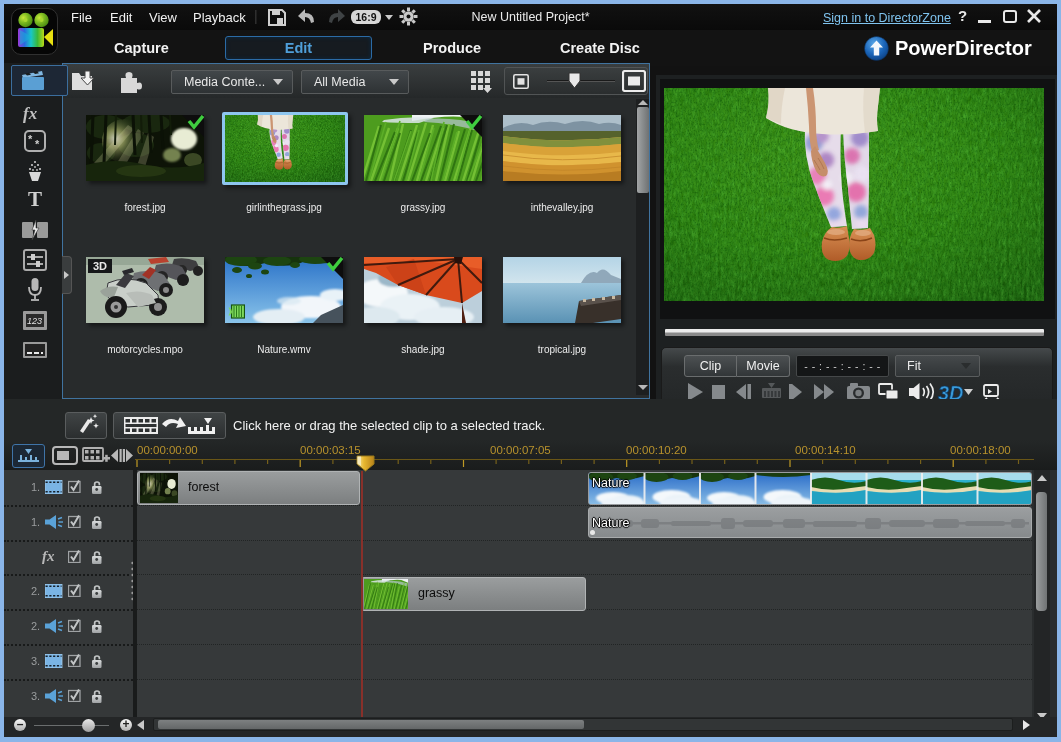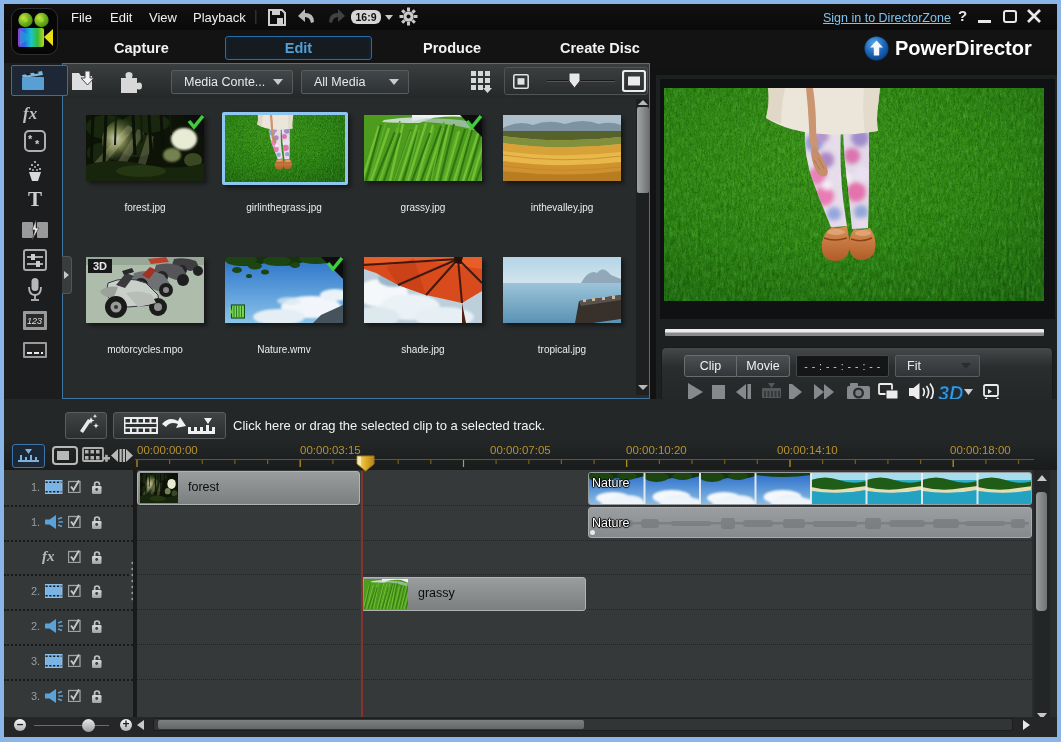--- a/index.html
+++ b/index.html
@@ -328,20 +328,21 @@
             <line x1="0.5" y1="9.5" x2="4" y2="9.5"></line>
             <line x1="15" y1="9.5" x2="18.5" y2="9.5"></line>
             <line x1="3.2" y1="3.2" x2="5.6" y2="5.6"></line>
             <line x1="13.4" y1="13.4" x2="15.8" y2="15.8"></line>
             <line x1="15.8" y1="3.2" x2="13.4" y2="5.6"></line>
             <line x1="5.6" y1="13.4" x2="3.2" y2="15.8"></line>
           </g>
         </g>
       <circle cx="9.5" cy="9.5" r="2" fill="#0f0f0f"></circle>
     </svg>
+    <span id="apptitle">New Untitled Project*</span>
     <span id="signin">Sign in to DirectorZone</span>
     <span class="abs" style="left:954px;top:3px;color:#e8e8e8;font-size:15px;font-weight:bold;">?</span>
     <div class="abs" style="left:974px;top:16px;width:13px;height:3px;background:#e8e8e8;"></div>
     <div class="abs" style="left:999px;top:6px;width:14px;height:13px;border:2px solid #e8e8e8;border-radius:3px;"></div>
     <svg class="abs" style="left:1023px;top:5px;" width="14" height="14" viewBox="0 0 14 14">
         <g stroke="#e8e8e8" stroke-width="2.6">
           <line x1="1" y1="1" x2="13" y2="13"></line>
           <line x1="13" y1="1" x2="1" y2="13"></line>
         </g>
       </svg>
@@ -777,21 +778,21 @@
             <rect x="9.5" y="1" width="2.2" height="13"></rect>
             <rect x="12.8" y="1" width="2.2" height="13"></rect>
             <path d="M16,1 L16,14 L23,7.5 Z"></path>
           </g>
         </svg>
       <div id="ruler">
         <span class="ts" style="left:2px;">00:00:00:00</span>
         <span class="ts" style="left:165px;">00:00:03:15</span>
         <span class="ts" style="left:326px;margin-left:29px;">00:00:07:05</span>
         <span class="ts" style="left:491px;">00:00:10:20</span>
-        <span class="ts" style="left:642px;">00:00:14:10</span>
+        <span class="ts" style="left:660px;">00:00:14:10</span>
         <span class="ts" style="left:815px;">00:00:18:00</span>
         <svg class="abs" style="left:0;top:19px;" width="899" height="11" viewBox="0 0 899 11">
           <line x1="0" y1="0.5" x2="899" y2="0.5" stroke="#6a5616" stroke-width="1"></line>
           <g stroke-width="1.2" id="ticks">
               <line x1="2.0" y1="1" x2="2.0" y2="8" stroke="#c09a24"></line>
               <line x1="34.6" y1="1" x2="34.6" y2="5" stroke="#76601a"></line>
               <line x1="67.3" y1="1" x2="67.3" y2="5" stroke="#76601a"></line>
               <line x1="99.9" y1="1" x2="99.9" y2="5" stroke="#76601a"></line>
               <line x1="132.6" y1="1" x2="132.6" y2="5" stroke="#76601a"></line>
               <line x1="165.2" y1="1" x2="165.2" y2="8" stroke="#c09a24"></line>

